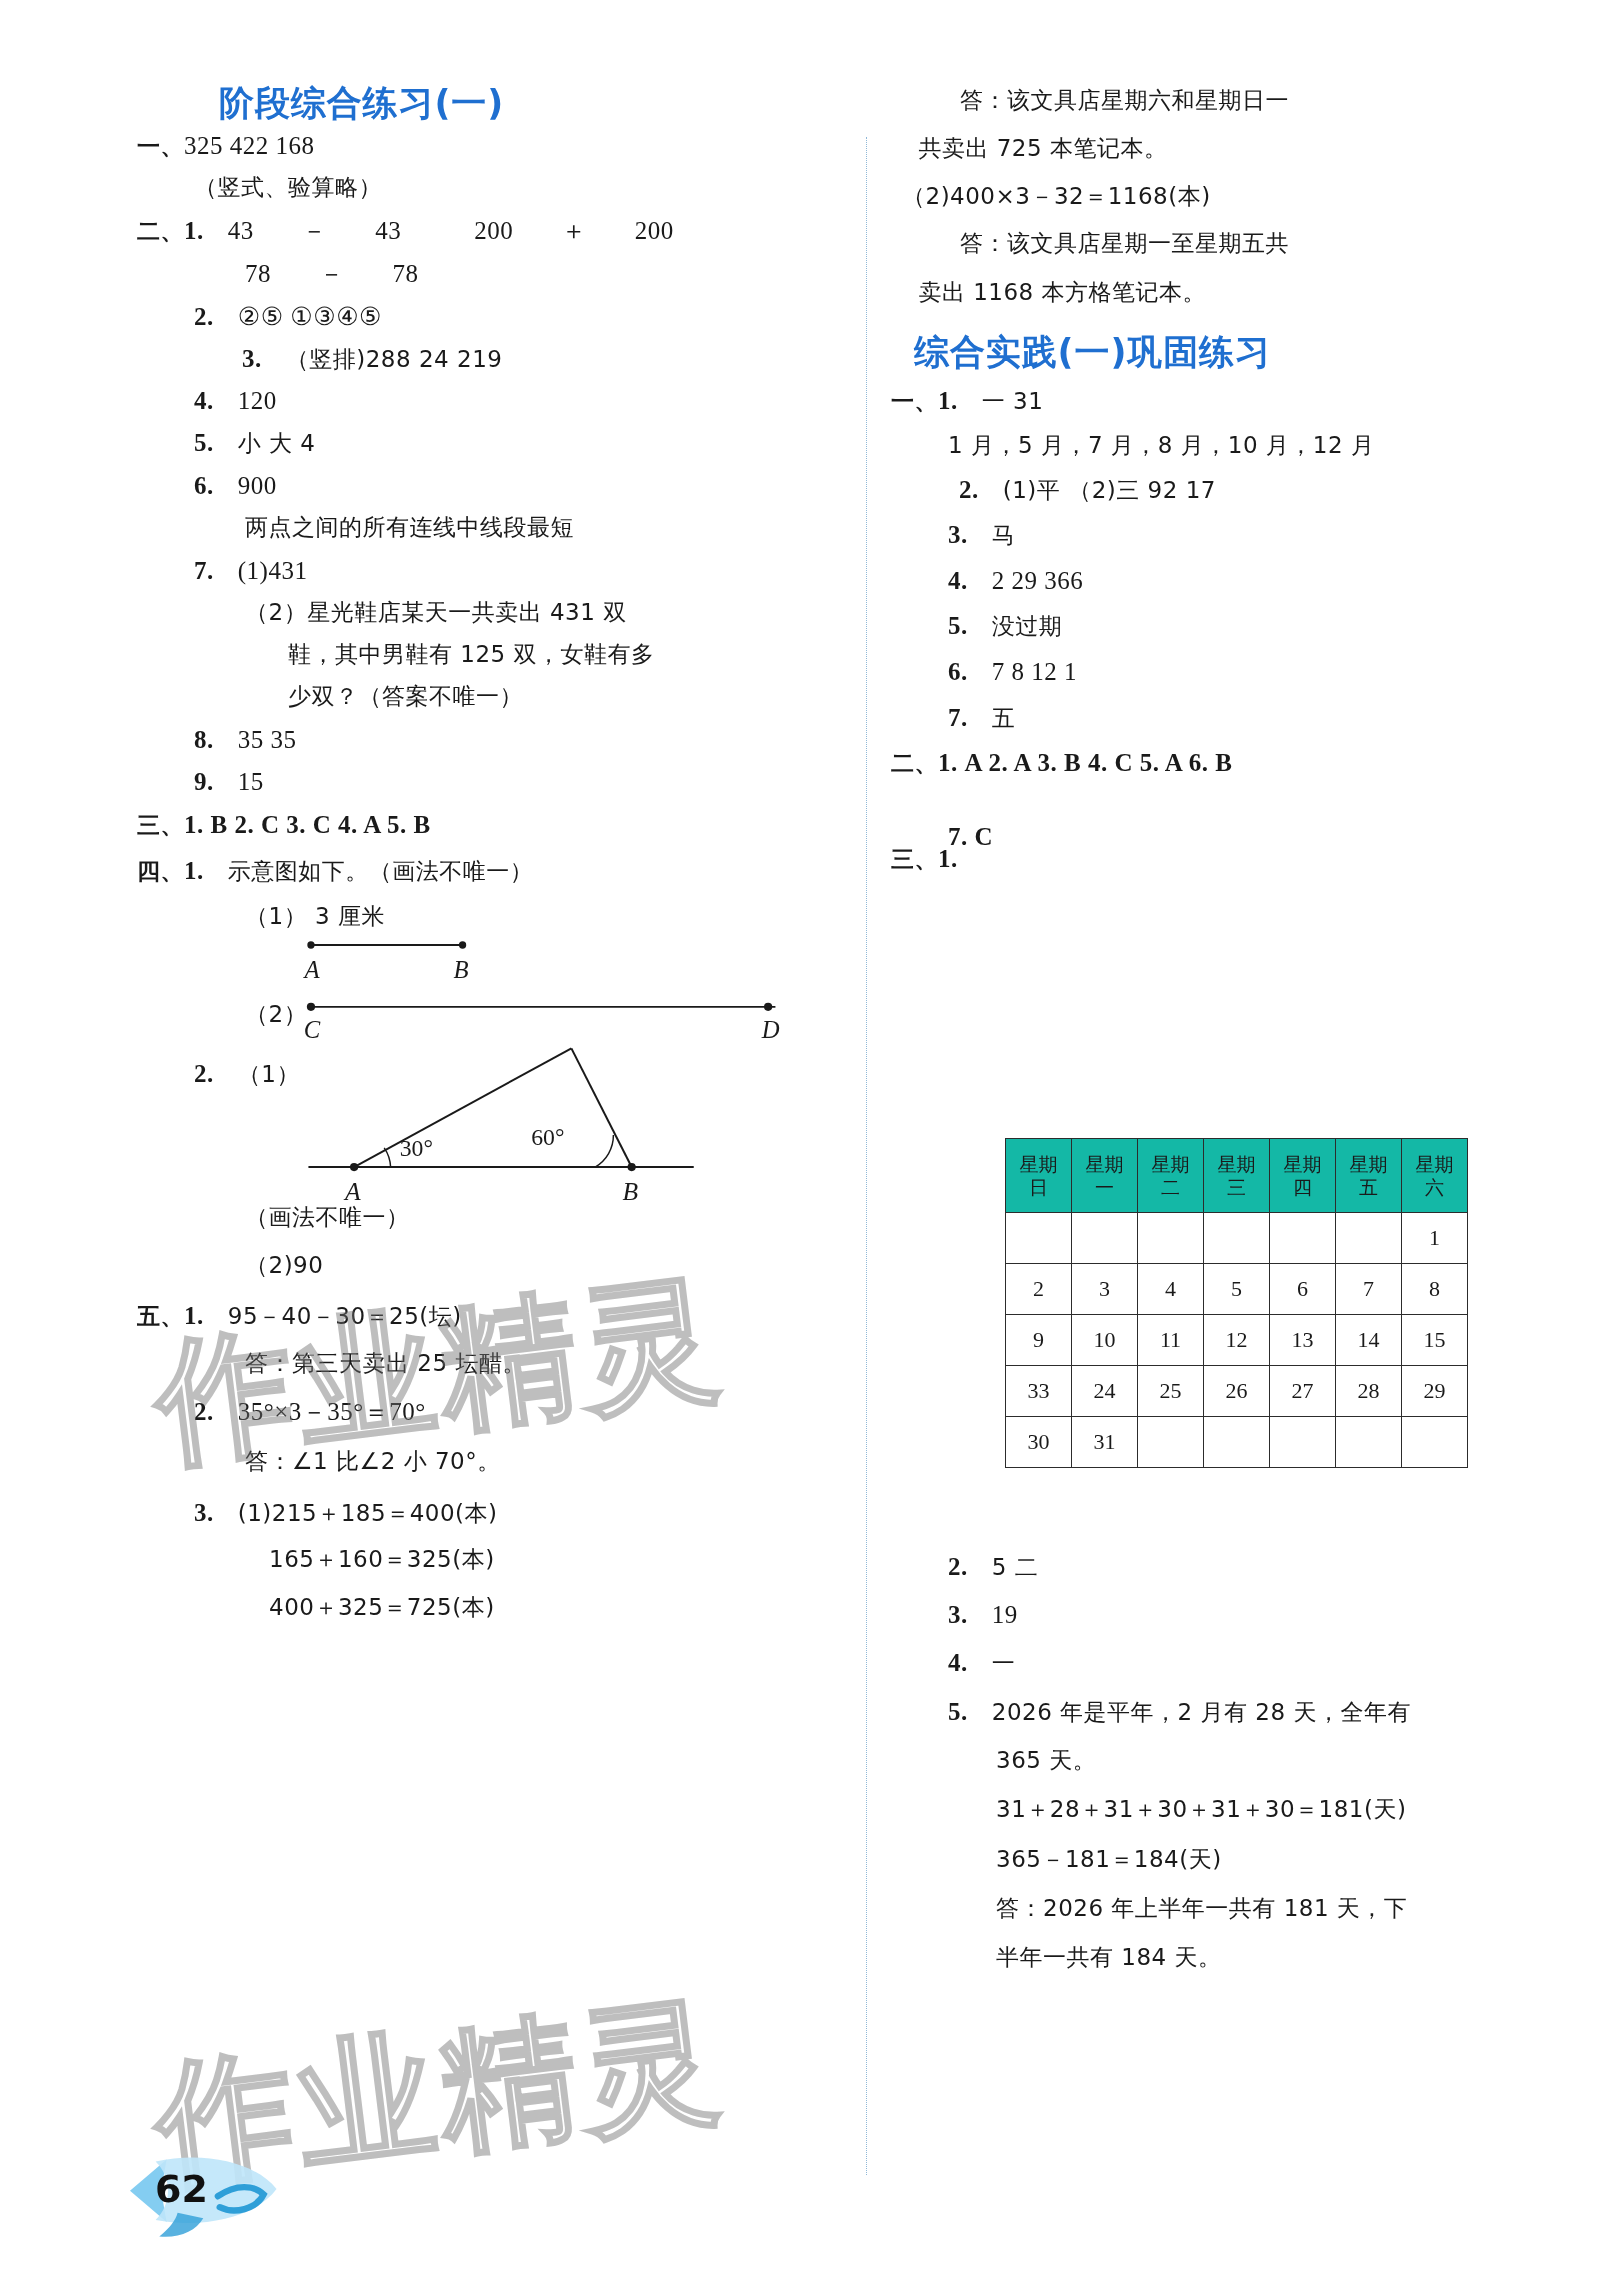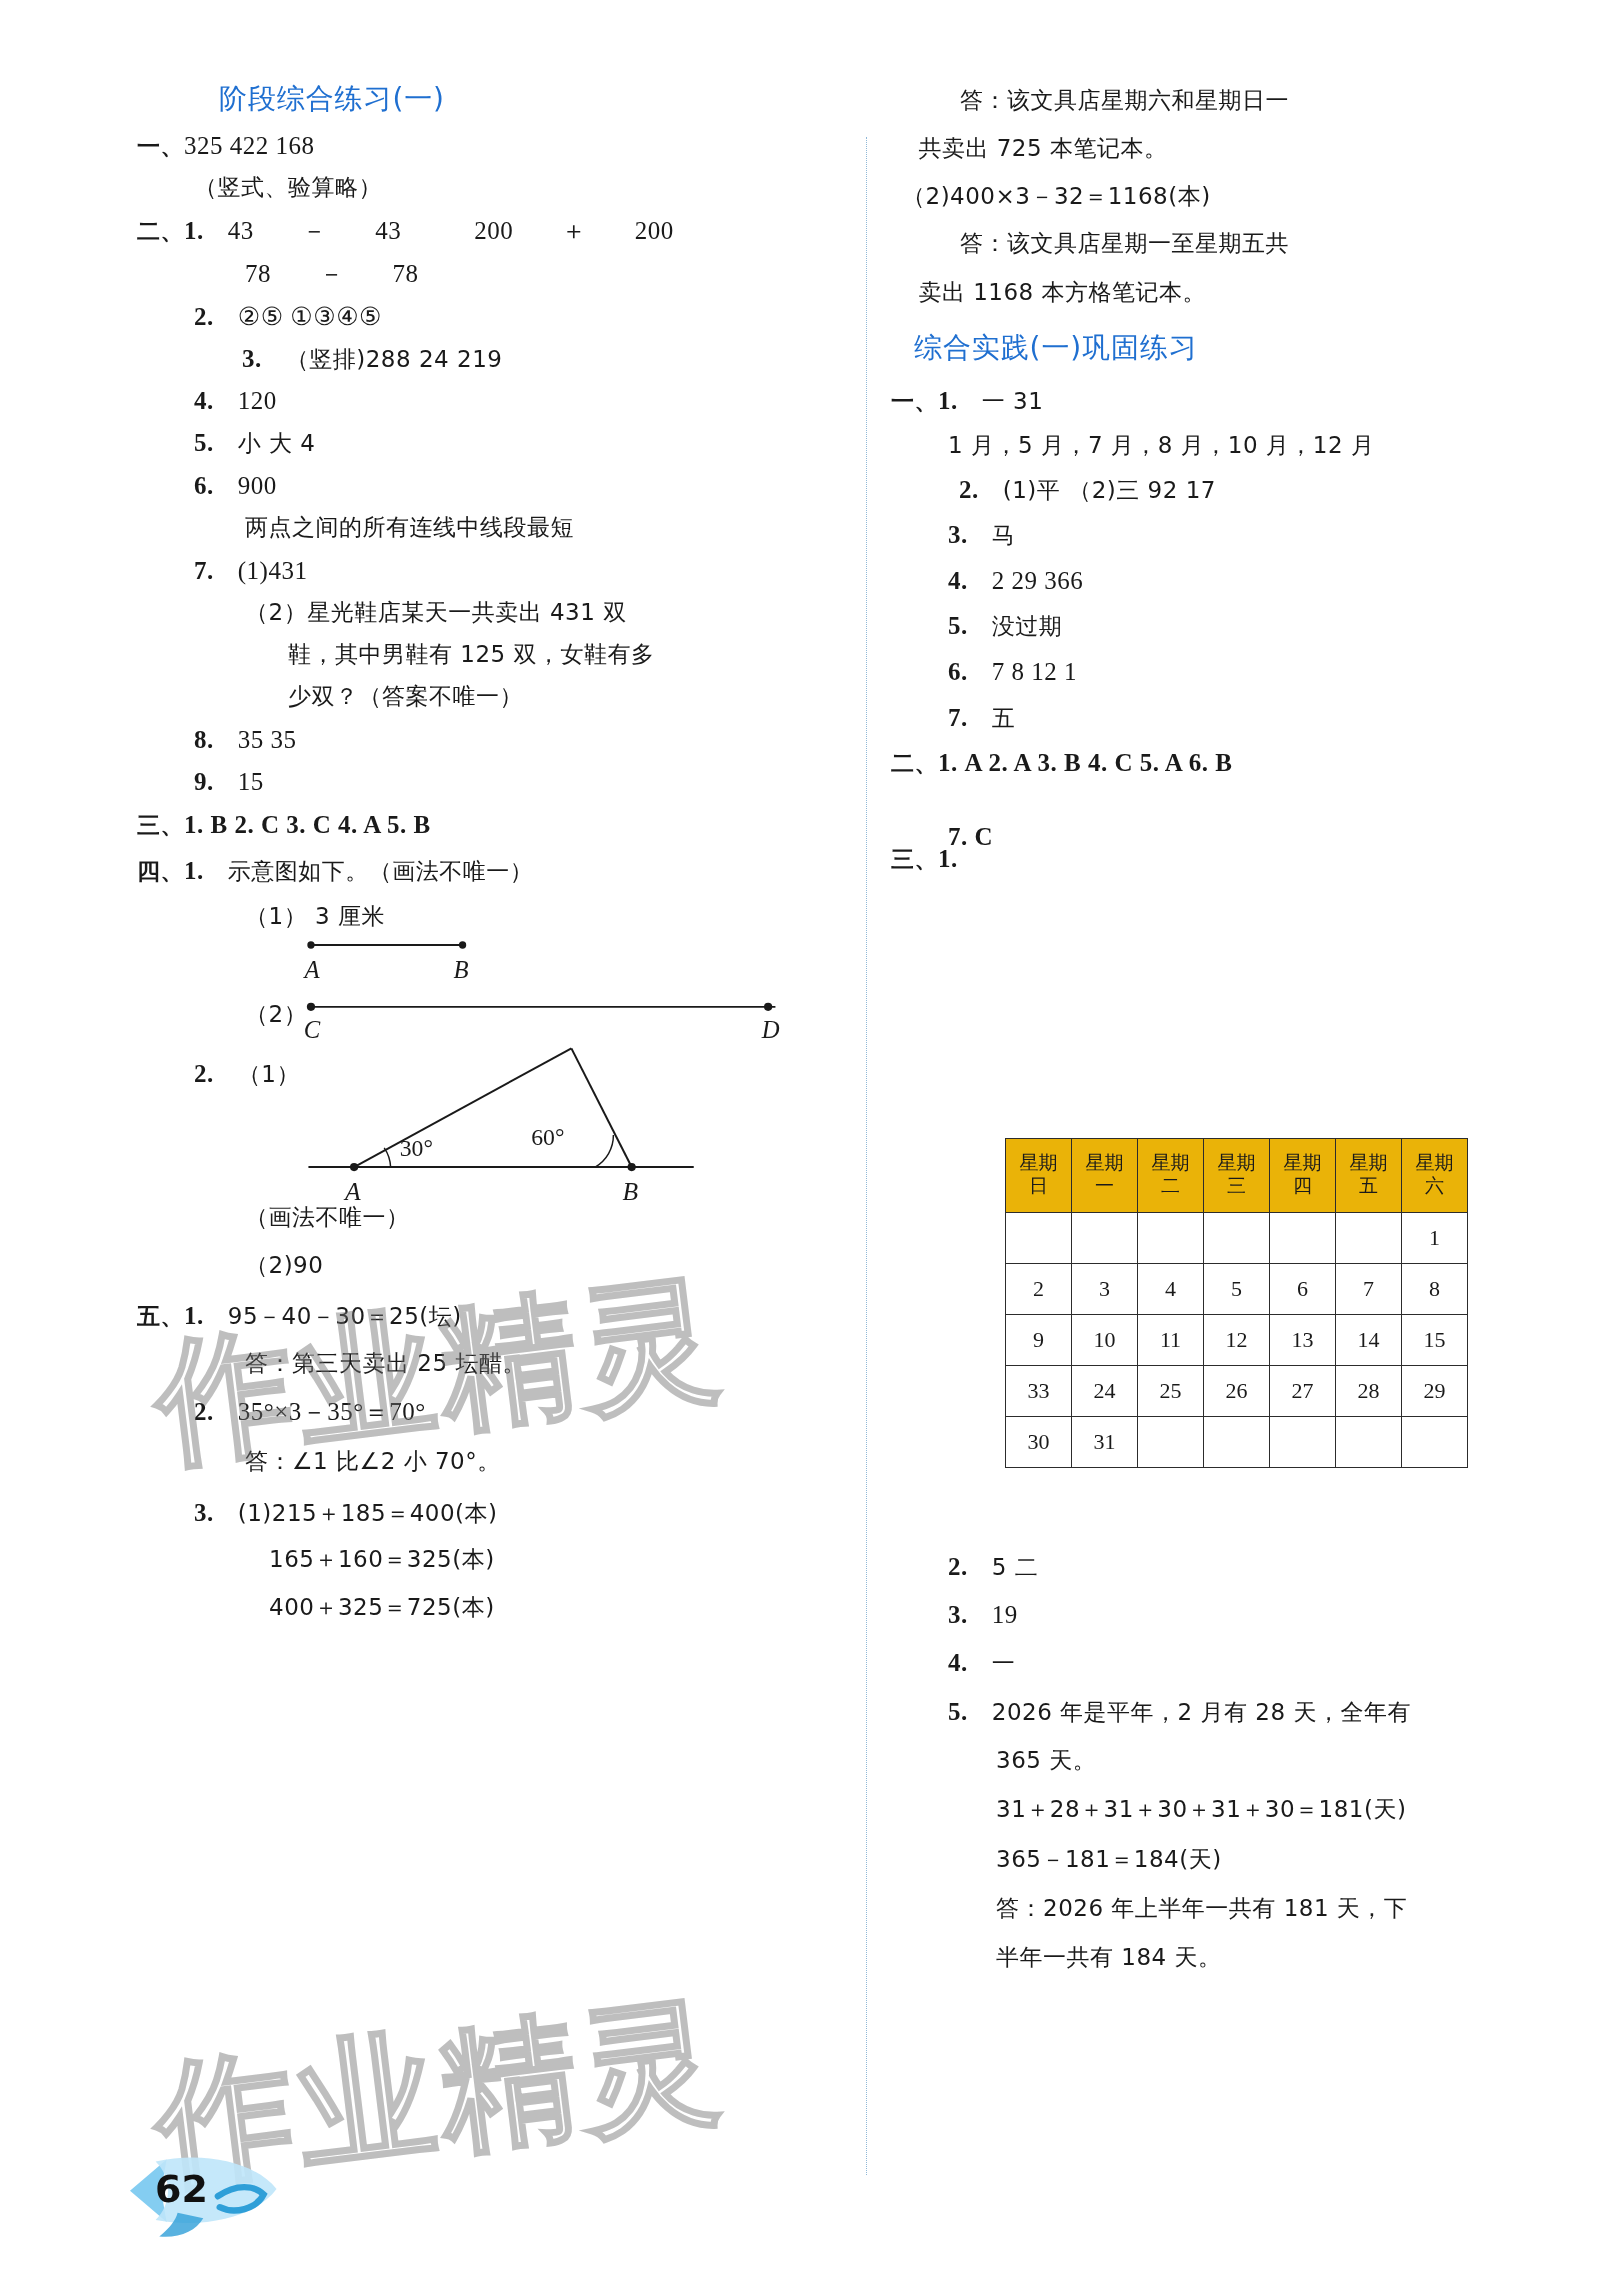--- a/index.html
+++ b/index.html
@@ -21,22 +21,22 @@
   
   .divider{
     position:absolute;left:866px;top:137px;
     width:0;height:2038px;
     border-left:1.8px dotted #8fb8d8;
   }
 
   
   .unit-title{
     color:#1f6fd0;
-    font-weight:normal;
-    font-size:28px;
+    font-weight:bold;
+    font-size:35px;
     letter-spacing:0.9px;
     font-family:"DejaVu Sans","Liberation Sans",sans-serif;
     white-space:nowrap;
   }
   .t1{position:absolute;left:82px;top:80px;}
 
   
   .line{
     position:absolute;
     font-size:25px;
@@ -68,23 +68,23 @@
     background:#fff;
   }
   .cal td{
     width:63px;height:48px;
     border:0.9px solid #2c2c2c;
     text-align:center;
     vertical-align:middle;
     font-family:"Liberation Serif",serif;
   }
   .cal td.head{
-    background:#eab308;
+    background:#14b8a6;
     height:71px;
-    font-family:Liberation Mono, monospace;
+    font-family:Liberation Sans, sans-serif;
     font-size:19px;
     line-height:23px;
   }
   .cal{border:1.8px solid #111;}
 
   
   .pagenum{
     position:absolute;left:155px;top:2167px;
     font-family:"DejaVu Sans","Liberation Sans",sans-serif;
     font-weight:bold;font-size:38px;color:#111;

